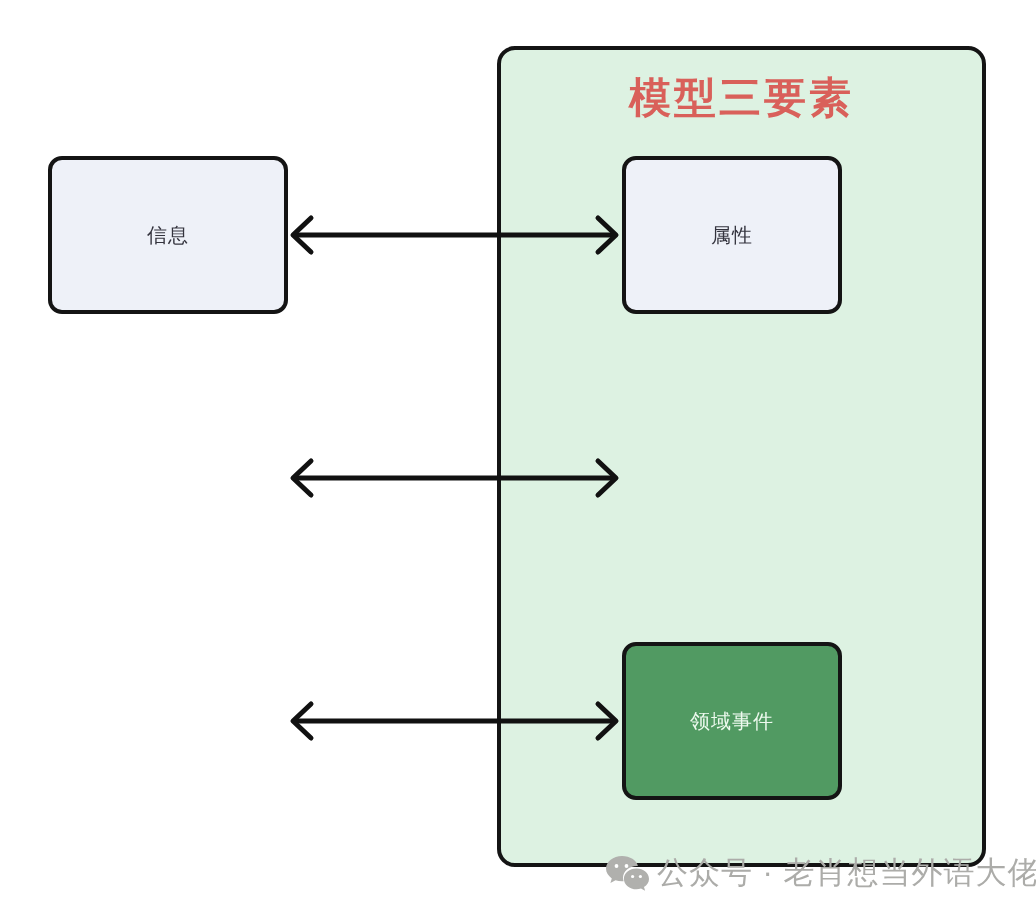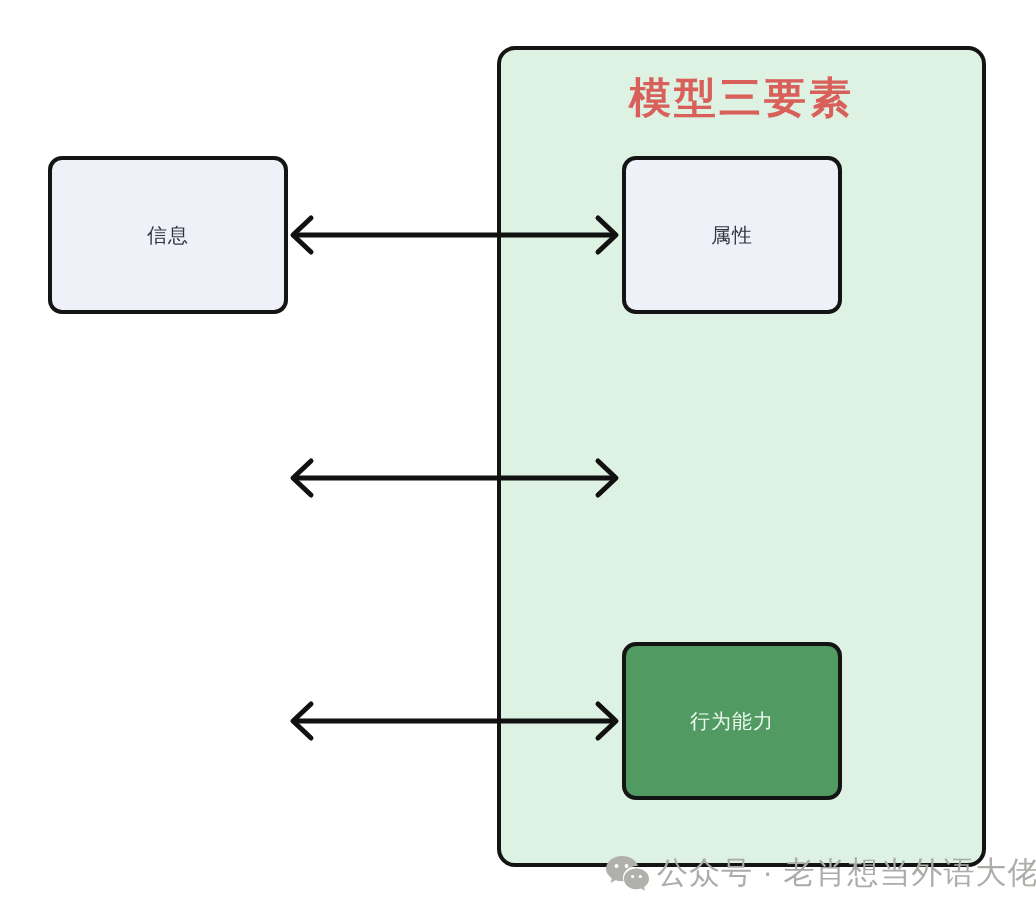--- a/index.html
+++ b/index.html
@@ -90,21 +90,21 @@
   <div class="panel-title">模型三要素</div>
 
   <div class="node variant-light col-left row-0">
     <span>信息</span>
   </div>
 
   <div class="node variant-light col-right row-0">
     <span>属性</span>
   </div>
   <div class="node variant-green col-right row-2">
-    <span>行为能力</span>
+    <span>领域事件</span>
   </div>
 
   <svg class="arrows-layer" viewBox="0 0 1036 918" xmlns="http://www.w3.org/2000/svg">
     <g class="arrow">
       <line x1="295" y1="235" x2="614" y2="235"></line>
       <polyline points="311,218 293,235 311,252"></polyline>
       <polyline points="598,218 616,235 598,252"></polyline>
     </g>
     <g class="arrow">
       <line x1="295" y1="478" x2="614" y2="478"></line>

